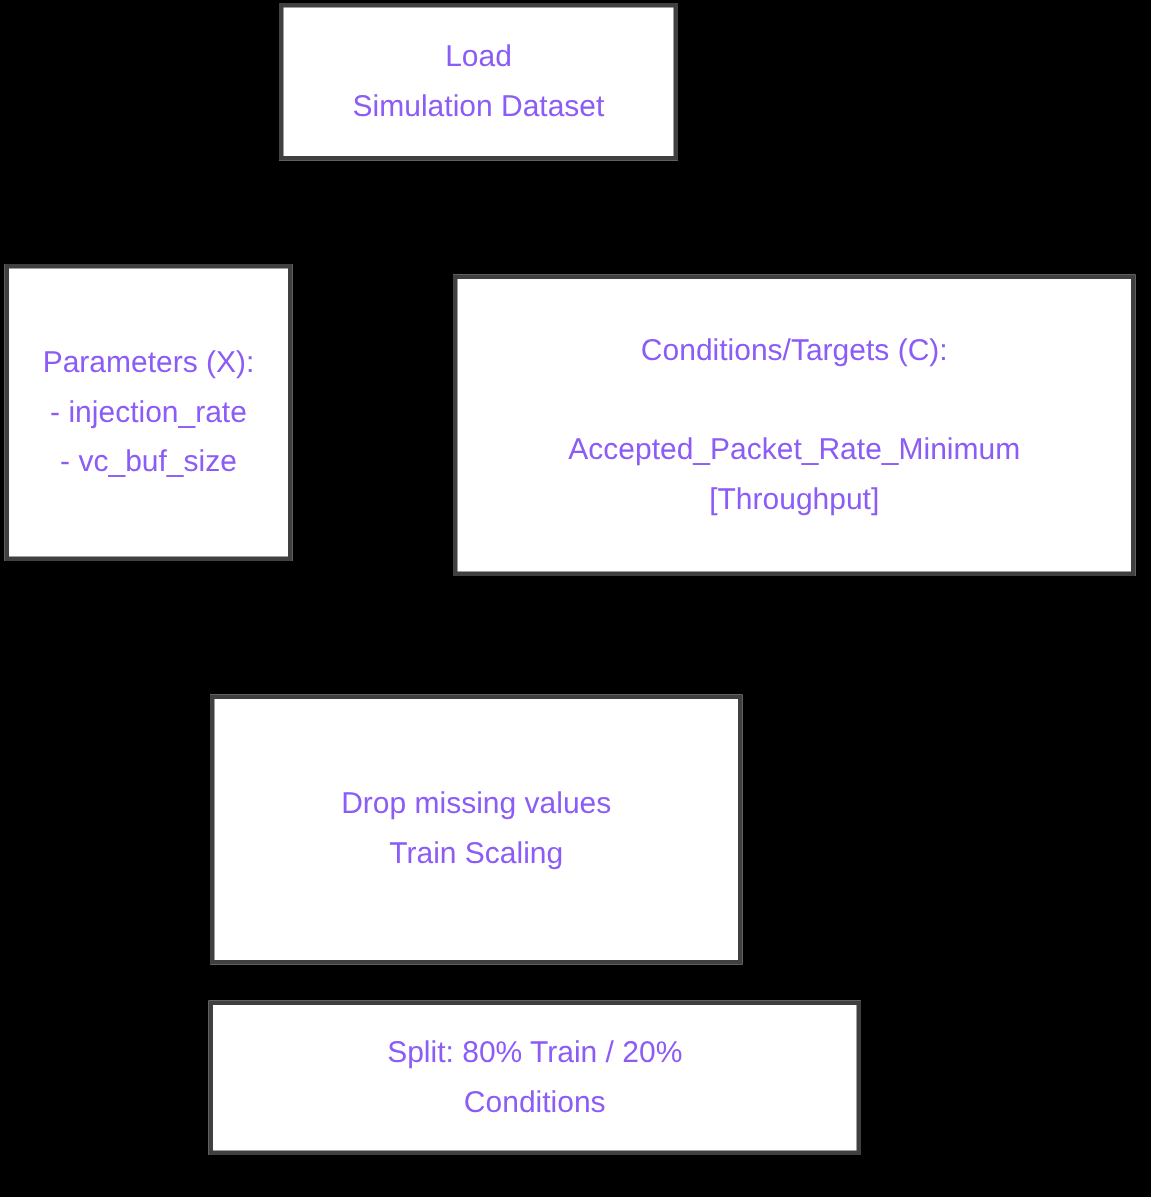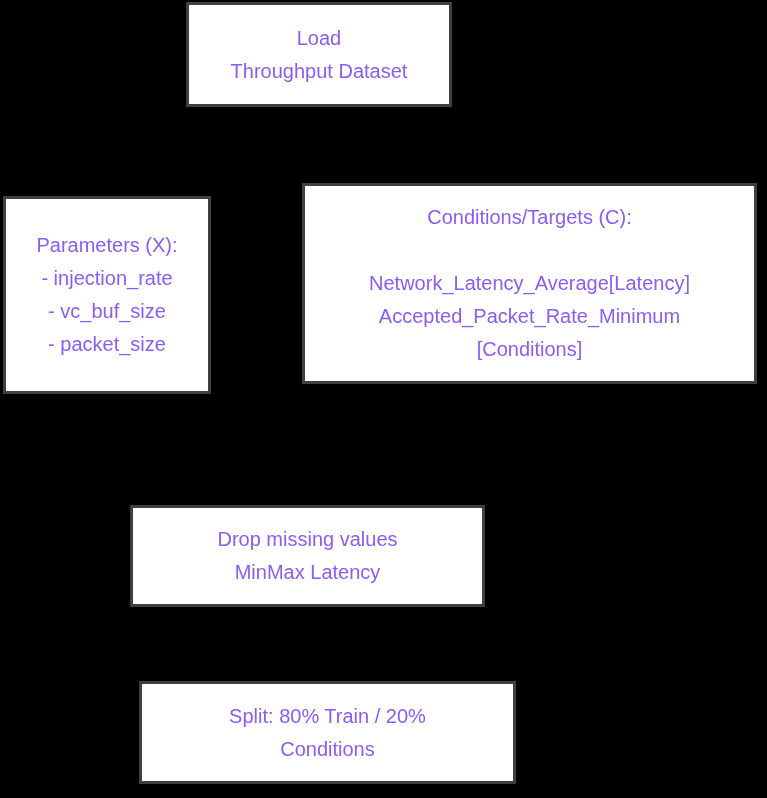--- a/index.html
+++ b/index.html
@@ -30,53 +30,51 @@
     font-size: 20px;
     line-height: 33px;
   }
   .line {
     min-height: 33px;
     white-space: pre;
     width: 100%;
   }
   
   #node-load        { left: 186px; top:   2px; width: 266px; height: 105px; }
-  #node-parameters  { left:   3px; top: 196px; width: 208px; height: 198px; }
+  #node-parameters  { left:   3px; top: 176px; width: 192px; height: 198px; }
   #node-conditions  { left: 302px; top: 183px; width: 455px; height: 201px; }
-  #node-preprocess  { left: 130px; top: 463px; width: 355px; height: 102px; margin-top: 42px; }
-  #node-split       { left: 139px; top: 681px; width: 377px; height: 103px; }
+  #node-preprocess  { left: 140px; top: 463px; width: 355px; height: 180px; }
+  #node-split       { left: 139px; top: 667px; width: 435px; height: 103px; }
 </style>
 </head>
 <body>
 
 <div id="canvas">
 
   <div class="node" id="node-load">
     <div class="line">Load</div>
-    <div class="line">Throughput Dataset</div>
+    <div class="line">Simulation Dataset</div>
   </div>
 
   <div class="node" id="node-parameters">
     <div class="line">Parameters (X):</div>
     <div class="line">- injection_rate</div>
     <div class="line">- vc_buf_size</div>
-    <div class="line">- packet_size</div>
   </div>
 
   <div class="node" id="node-conditions">
     <div class="line">Conditions/Targets (C):</div>
     <div class="line"></div>
-    <div class="line">Network_Latency_Average[Latency]</div>
     <div class="line">Accepted_Packet_Rate_Minimum</div>
-    <div class="line">[Conditions]</div>
+    <div class="line">[Throughput]</div>
   </div>
 
   <div class="node" id="node-preprocess">
     <div class="line">Drop missing values</div>
-    <div class="line">MinMax Latency</div>
+    <div class="line">Train Scaling</div>
   </div>
 
   <div class="node" id="node-split">
     <div class="line">Split: 80% Train / 20%</div>
     <div class="line">Conditions</div>
   </div>
 
 </div>
 
 </body></html>

